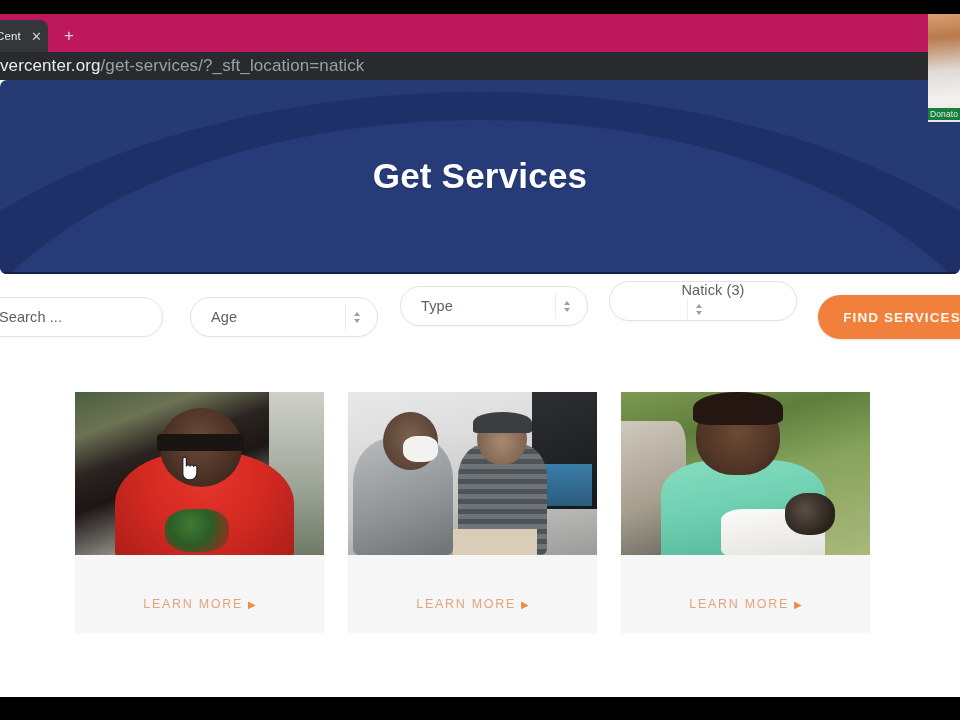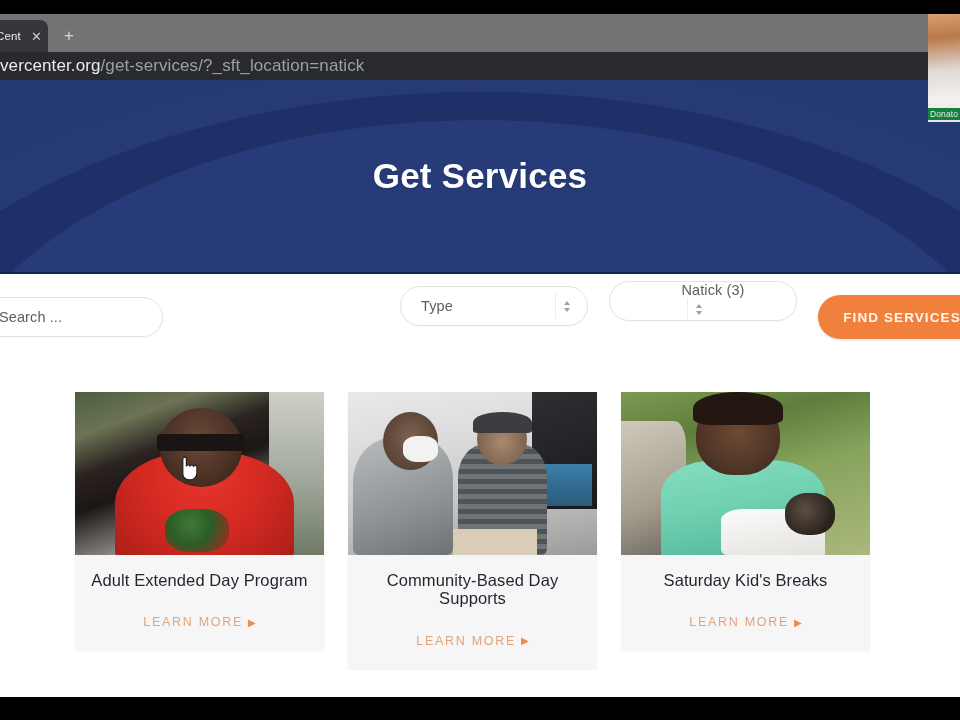--- a/index.html
+++ b/index.html
@@ -10,21 +10,21 @@
     overflow: hidden;
   }
   #screen { position: relative; width: 960px; height: 720px; background: #000; overflow: hidden; }
 
   
   .letterbox-top { position: absolute; left: 0; top: 0; width: 960px; height: 14px; background: #000; z-index: 40; }
   .letterbox-bottom { position: absolute; left: 0; top: 697px; width: 960px; height: 23px; background: #000; z-index: 40; }
 
   
   .browser-chrome { position: absolute; left: 0; top: 14px; width: 960px; height: 66px; background: #202124; z-index: 20; }
-  .tabstrip { position: relative; height: 38px; background: #737373; text-decoration: underline; }
+  .tabstrip { position: relative; height: 38px; background: #be185d; text-decoration: underline; }
   .tab {
     position: absolute; left: -14px; top: 6px; width: 62px; height: 32px;
     background: #35363a; border-radius: 8px 8px 0 0;
     display: flex; align-items: center; padding: 0 6px 0 10px; gap: 4px;
   }
   .tab-title {
     color: #e8eaed; font-size: 11.5px; white-space: nowrap; overflow: hidden;
     flex: 1; letter-spacing: .1px;
   }
   .tab-close { color: #c9cccf; font-size: 13px; line-height: 1; cursor: pointer; flex: 0 0 auto; }
@@ -56,20 +56,21 @@
     padding: 1px 2px; white-space: nowrap; letter-spacing: .1px;
   }
 
   
   .page { position: absolute; left: 0; top: 80px; width: 960px; height: 617px; background: #ffffff; z-index: 10; overflow: hidden; }
 
   
   .hero {
     position: relative; width: 960px; height: 194px; overflow: hidden;
     background: #253a72;
+    border-radius: 7px;
   }
   .arc { position: absolute; border-radius: 50%; }
   .arc1 { width: 1560px; height: 900px; left: -300px; top: -18px; background: #32488210; }
   .arc2 { width: 1320px; height: 760px; left: -180px; top: 12px; background: #1f3068; }
   .arc3 { width: 1100px; height: 640px; left: -70px; top: 40px; background: #263b77; }
   .hero-title {
     position: absolute; left: 0; right: 0; top: 76px; text-align: center;
     color: #ffffff; font-size: 35px; font-weight: 700; letter-spacing: .2px;
     text-shadow: 0 1px 2px rgba(0,0,0,.18);
   }
@@ -194,20 +195,27 @@
       <div class="arc arc3"></div>
       <div class="hero-title">Get Services</div>
       <div class="hero-bottom-line"></div>
     </div>
 
     <div class="filterbar">
       <div class="field search">
         <span class="txt">Search ...</span>
       </div>
 
+      <div class="field sel age">
+        <span class="txt">Age</span>
+        <span class="stepper">
+          <span class="up"></span>
+          <span class="dn"></span>
+        </span>
+      </div>
 
       <div class="field sel type">
         <span class="txt">Type</span>
         <span class="stepper">
           <span class="up"></span>
           <span class="dn"></span>
         </span>
       </div>
 
       <div class="field sel loc">
@@ -225,60 +233,57 @@
 
       <div class="card c1">
         <div class="card-img img1">
           <div class="p-wall"></div>
             <div class="p-body"></div>
             <div class="p-head"></div>
           <div class="p-glass"></div>
             <div class="p-orn"></div>
         </div>
         <div class="card-body">
-          <div class="card-title">Adult Extended Day Program</div>
           <span class="learn">
             <span>LEARN MORE</span>
             <span class="caret">▶</span>
           </span>
         </div>
       </div>
 
       <div class="card c2">
         <div class="card-img img2">
           <div class="o-dark"></div>
             <div class="o-screen"></div>
           <div class="o-man2"></div>
             <div class="o-head2"></div>
             <div class="o-cap"></div>
           <div class="o-man1"></div>
             <div class="o-head1"></div>
             <div class="o-mask"></div>
           <div class="o-pants"></div>
         </div>
         <div class="card-body">
-          <div class="card-title">Community-Based Day Supports</div>
           <span class="learn">
             <span>LEARN MORE</span>
             <span class="caret">▶</span>
           </span>
         </div>
       </div>
 
       <div class="card c3">
         <div class="card-img img3">
           <div class="g-chair"></div>
             <div class="g-body"></div>
           <div class="g-head"></div>
             <div class="g-hair"></div>
           <div class="g-towel"></div>
             <div class="g-cat"></div>
         </div>
         <div class="card-body">
-          <div class="card-title">Saturday Kid's Breaks</div>
           <span class="learn">
             <span>LEARN MORE</span>
             <span class="caret">▶</span>
           </span>
         </div>
       </div>
 
     </div>
   </div>
 

